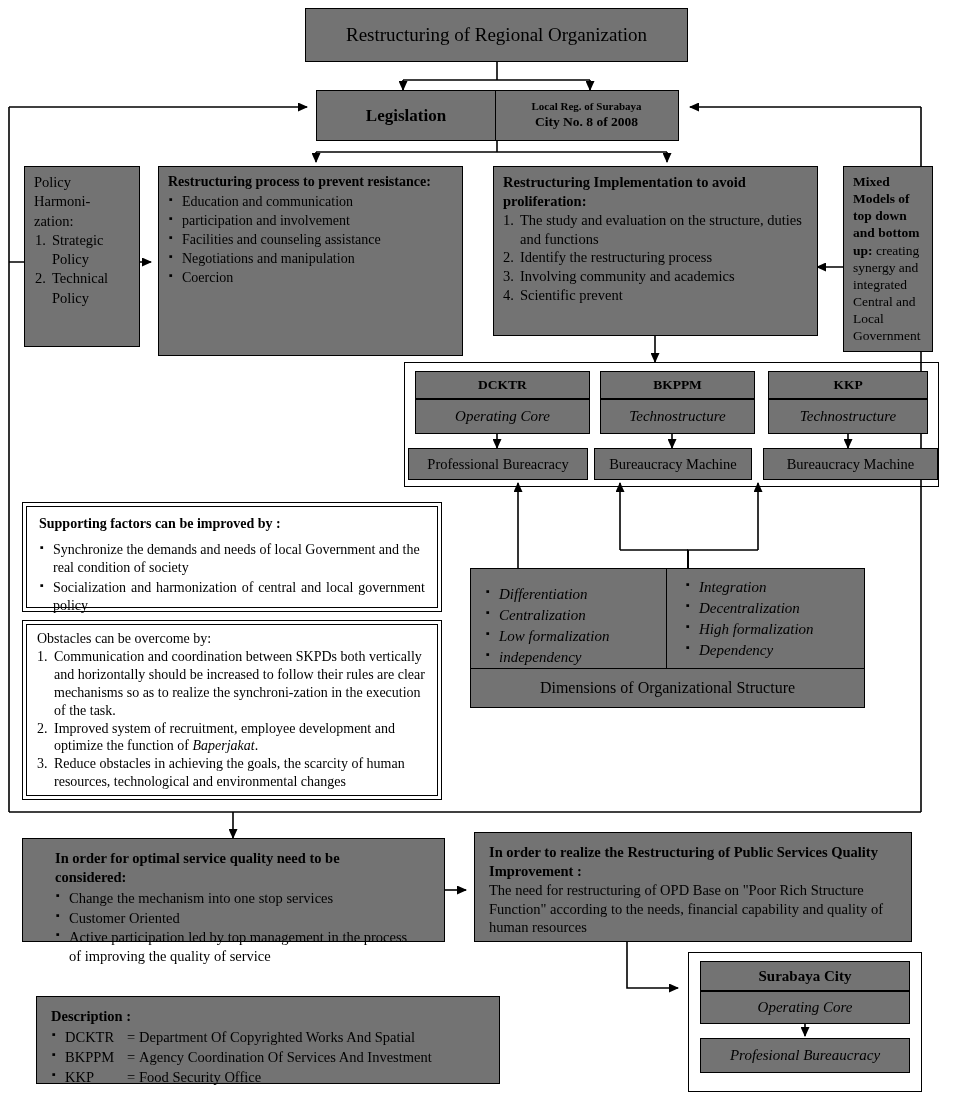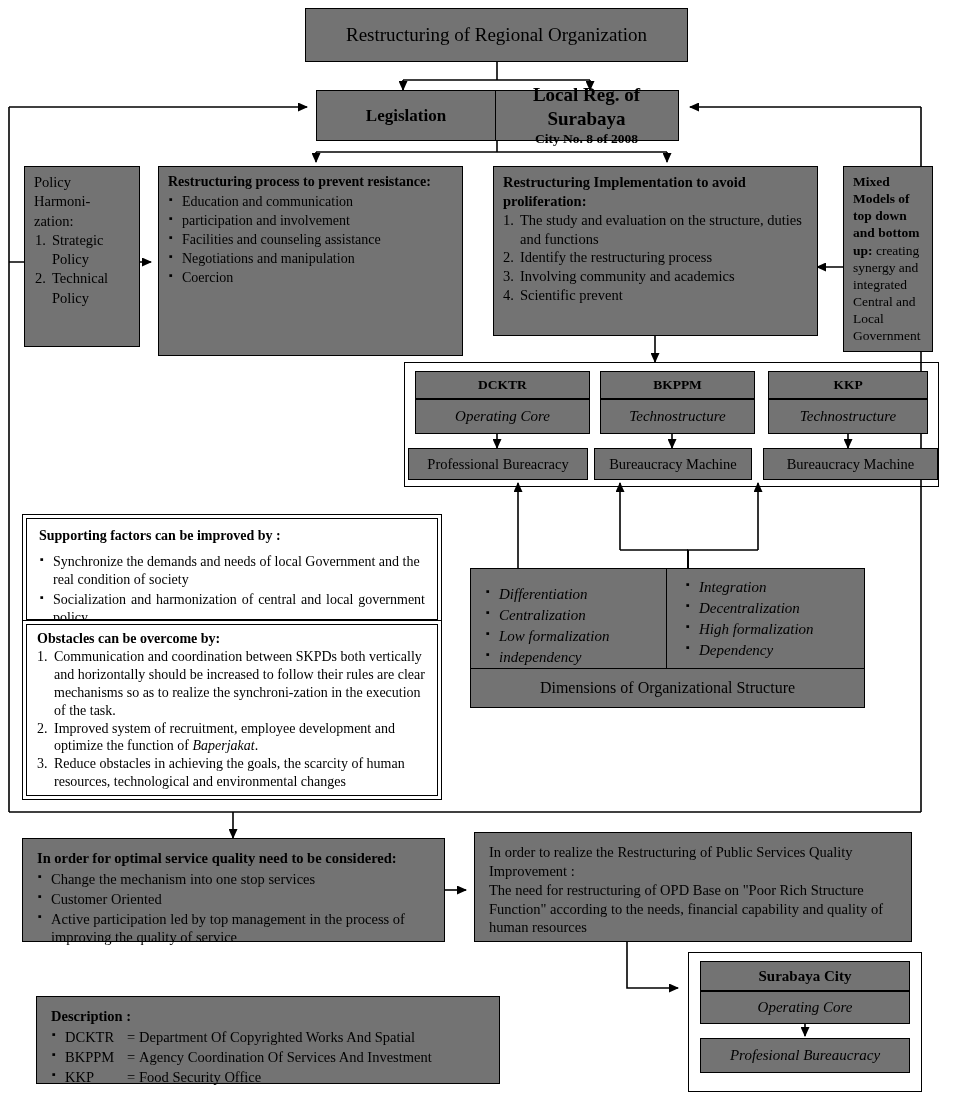--- a/index.html
+++ b/index.html
@@ -88,21 +88,21 @@
 
 <div class="box ctr" style="left:305px;top:8px;width:383px;height:54px;">
   <span style="font-size:19px;">Restructuring of Regional Organization</span>
 </div>
 
 <div class="box" style="left:316px;top:90px;width:363px;height:51px;">
   <div class="ctr" style="position:absolute;left:0;top:0;width:178px;height:100%;border-right:1.5px solid #000;">
     <span style="font-size:17px;font-weight:bold;">Legislation</span>
   </div>
   <div class="ctr" style="position:absolute;left:178px;top:0;right:0;height:100%;flex-direction:column;line-height:1.25;">
-    <span style="font-size:19px;font-weight:bold;">Local Reg. of Surabaya</span>
+    <span style="font-size:11px;font-weight:bold;">Local Reg. of Surabaya</span>
     <span style="font-size:13.5px;font-weight:bold;">City No. 8 of 2008</span>
   </div>
 </div>
 
 <div class="box pad" style="left:24px;top:166px;width:116px;height:181px;font-size:14.5px;line-height:1.33;">
   <div>
     <div>Policy</div>
     <div>Harmoni-</div>
     <div>zation:</div>
   </div>
@@ -162,33 +162,33 @@
 <div class="box ctr" style="left:768px;top:371px;width:160px;height:28px;">
   <span style="font-size:13.5px;font-weight:bold;">KKP</span>
 </div>
 <div class="box ctr" style="left:768px;top:399px;width:160px;height:35px;">
   <span class="it" style="font-size:15px;">Technostructure</span>
 </div>
 <div class="box ctr" style="left:763px;top:448px;width:175px;height:32px;">
   <span style="font-size:14.5px;">Bureaucracy Machine</span>
 </div>
 
-<div class="dblbox" style="left:22px;top:502px;width:420px;height:110px;margin-top:12px;">
+<div class="dblbox" style="left:22px;top:502px;width:420px;height:110px;">
   <div class="inner" style="padding:12px 16px;font-size:14px;line-height:1.3;">
     <div class="hd" style="font-weight:bold;margin-bottom:8px;">Supporting factors can be improved by :</div>
     <ul class="sq">
       <li>Synchronize the demands and needs of local Government and the real condition of society</li>
       <li style="text-align:justify;">Socialization and harmonization of central and local government policy</li>
     </ul>
   </div>
 </div>
 
 <div class="dblbox" style="left:22px;top:620px;width:420px;height:180px;">
   <div class="inner" style="padding:9px 14px;font-size:14px;line-height:1.28;">
-    <div class="hd" style="font-weight:bold;">Obstacles can be overcome by:</div>
+    <div class="hd" style="font-weight:normal;">Obstacles can be overcome by:</div>
     <ol class="num">
       <li>Communication and coordination between SKPDs both vertically and horizontally should be increased to follow their rules are clear mechanisms so as to realize the synchroni-zation in the execution of the task.</li>
       <li><span>Improved system of recruitment, employee development and optimize the function of </span><span class="it">Baperjakat</span><span>.</span></li>
       <li>Reduce obstacles in achieving the goals, the scarcity of human resources, technological and environmental changes</li>
     </ol>
   </div>
 </div>
 
 <div class="box" style="left:470px;top:568px;width:395px;height:140px;">
   <div style="position:absolute;left:0;top:0;width:196px;height:100px;border-right:1.5px solid #000;
@@ -208,31 +208,31 @@
       <li class="it">Decentralization</li>
       <li class="it">High formalization</li>
       <li class="it">Dependency</li>
     </ul>
   </div>
   <div class="ctr" style="position:absolute;left:0;top:100px;right:0;bottom:0;">
     <span style="font-size:16px;font-weight:normal;">Dimensions  of  Organizational  Structure</span>
   </div>
 </div>
 
-<div class="box pad" style="left:22px;top:838px;width:423px;height:104px;font-size:14.5px;line-height:1.3;padding:10px 14px;">
+<div class="box pad" style="left:22px;top:838px;width:423px;height:104px;font-size:14.5px;line-height:1.3;padding:10px 32px;">
   <div class="hd" style="font-weight:bold;">In order for optimal service quality need to be considered:</div>
   <ul class="sq">
     <li>Change the mechanism into one stop services</li>
     <li>Customer Oriented</li>
     <li>Active participation led by top management in the process of improving the quality of service</li>
   </ul>
 </div>
 
 <div class="box pad" style="left:474px;top:832px;width:438px;height:110px;font-size:14.5px;line-height:1.3;padding:10px 14px;">
-  <div class="hd" style="font-weight:normal;">In order to realize the Restructuring of Public Services Quality Improvement :</div>
+  <div class="hd" style="font-weight:bold;">In order to realize the Restructuring of Public Services Quality Improvement :</div>
   <div>The need for restructuring of OPD Base on "Poor Rich Structure Function" according to the needs, financial capability and quality of human resources</div>
 </div>
 
 <div class="outerframe" style="left:688px;top:952px;width:234px;height:140px;"></div>
 <div class="box ctr" style="left:700px;top:961px;width:210px;height:30px;">
   <span style="font-size:15px;font-weight:bold;">Surabaya City</span>
 </div>
 <div class="box ctr" style="left:700px;top:991px;width:210px;height:33px;">
   <span class="it" style="font-size:15px;">Operating Core</span>
 </div>

